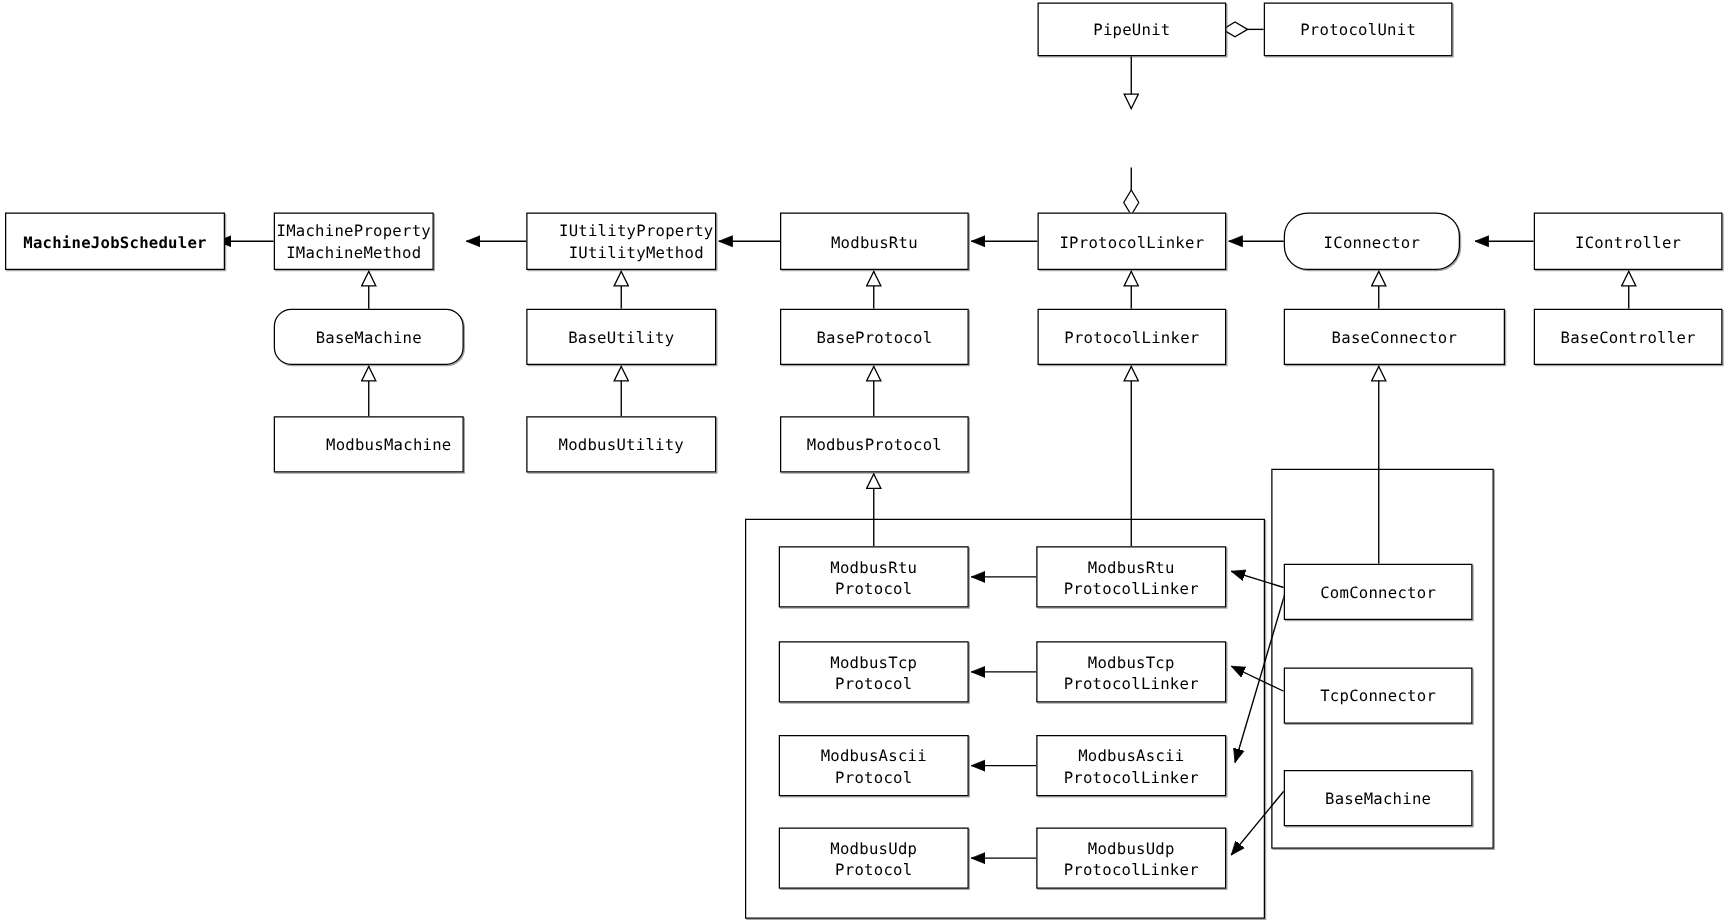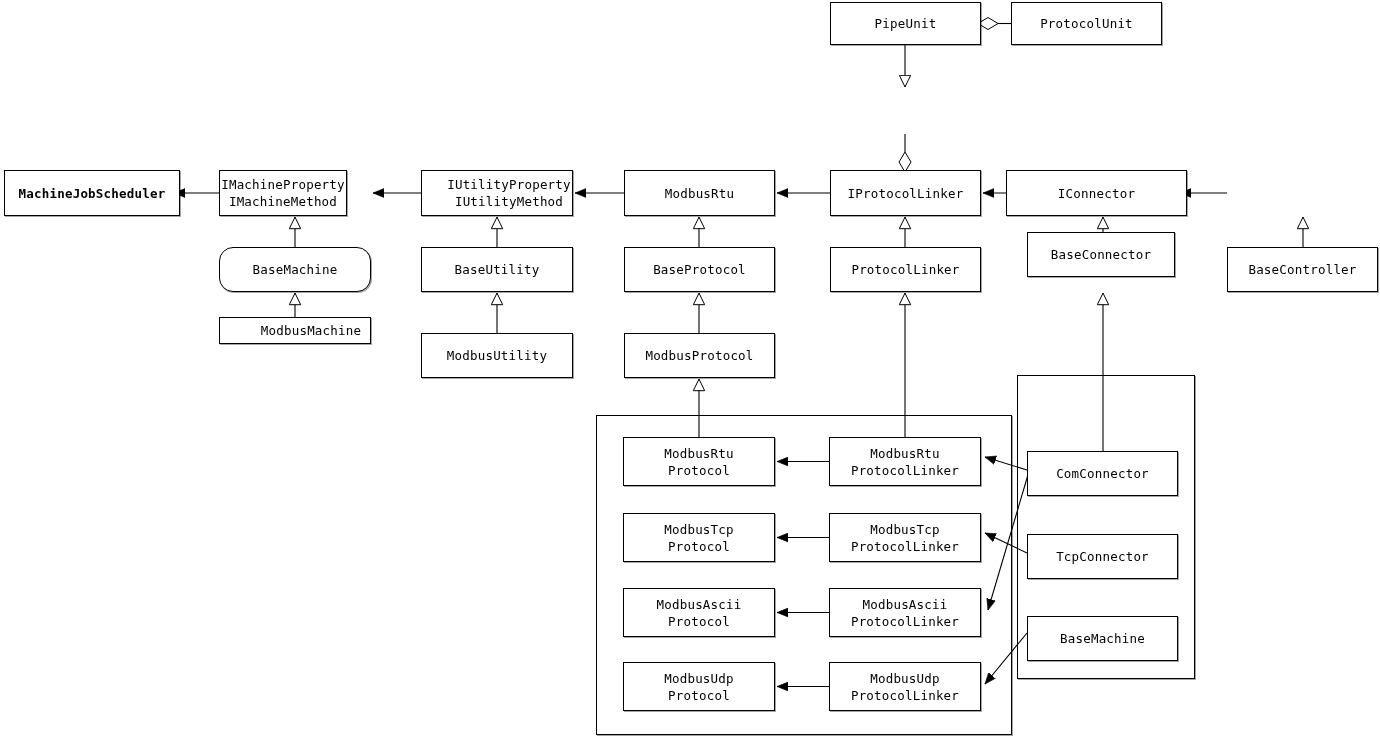--- a/index.html
+++ b/index.html
@@ -126,30 +126,31 @@
   <div class="node" style="left:830px; top:2px; width:151px; height:43px;">PipeUnit</div>
   <div class="node" style="left:1011px; top:2px; width:151px; height:43px;">ProtocolUnit</div>
 
   <div class="node" style="left:4px; top:170px; width:176px; height:46px;font-weight:bold;">MachineJobScheduler</div>
   <div class="node" style="left:219px; top:170px; width:128px; height:46px;">IMachineProperty
 IMachineMethod</div>
   <div class="node" style="left:421px; top:170px; width:152px; height:46px;padding-left:24px;">IUtilityProperty
 IUtilityMethod</div>
   <div class="node" style="left:624px; top:170px; width:151px; height:46px;">ModbusRtu</div>
   <div class="node" style="left:830px; top:170px; width:151px; height:46px;">IProtocolLinker</div>
-  <div class="node" style="left:1006px; top:170px; width:181px; height:46px;">IConnector</div>
+  <div class="node" style="left:1027px; top:170px; width:141px; height:46px;border-radius:19px;">IConnector</div>
+  <div class="node" style="left:1227px; top:170px; width:151px; height:46px;">IController</div>
 
   <div class="node" style="left:219px; top:247px; width:152px; height:45px;border-radius:14px;">BaseMachine</div>
   <div class="node" style="left:421px; top:247px; width:152px; height:45px;text-align:right;">BaseUtility</div>
   <div class="node" style="left:624px; top:247px; width:151px; height:45px;">BaseProtocol</div>
   <div class="node" style="left:830px; top:247px; width:151px; height:45px;">ProtocolLinker</div>
-  <div class="node" style="left:1027px; top:232px; width:148px; height:45px;">BaseConnector</div>
+  <div class="node" style="left:1027px; top:247px; width:177px; height:45px;">BaseConnector</div>
   <div class="node" style="left:1227px; top:247px; width:151px; height:45px;">BaseController</div>
 
-  <div class="node" style="left:219px; top:317px; width:152px; height:27px;padding-left:32px;">ModbusMachine</div>
+  <div class="node" style="left:219px; top:333px; width:152px; height:45px;padding-left:32px;">ModbusMachine</div>
   <div class="node" style="left:421px; top:333px; width:152px; height:45px;">ModbusUtility</div>
   <div class="node" style="left:624px; top:333px; width:151px; height:45px;">ModbusProtocol</div>
 
   <div class="node" style="left:623px; top:437px; width:152px; height:49px;">ModbusRtu
 Protocol</div>
   <div class="node" style="left:829px; top:437px; width:152px; height:49px;">ModbusRtu
 ProtocolLinker</div>
   <div class="node" style="left:623px; top:513px; width:152px; height:49px;">ModbusTcp
 Protocol</div>
   <div class="node" style="left:829px; top:513px; width:152px; height:49px;">ModbusTcp

